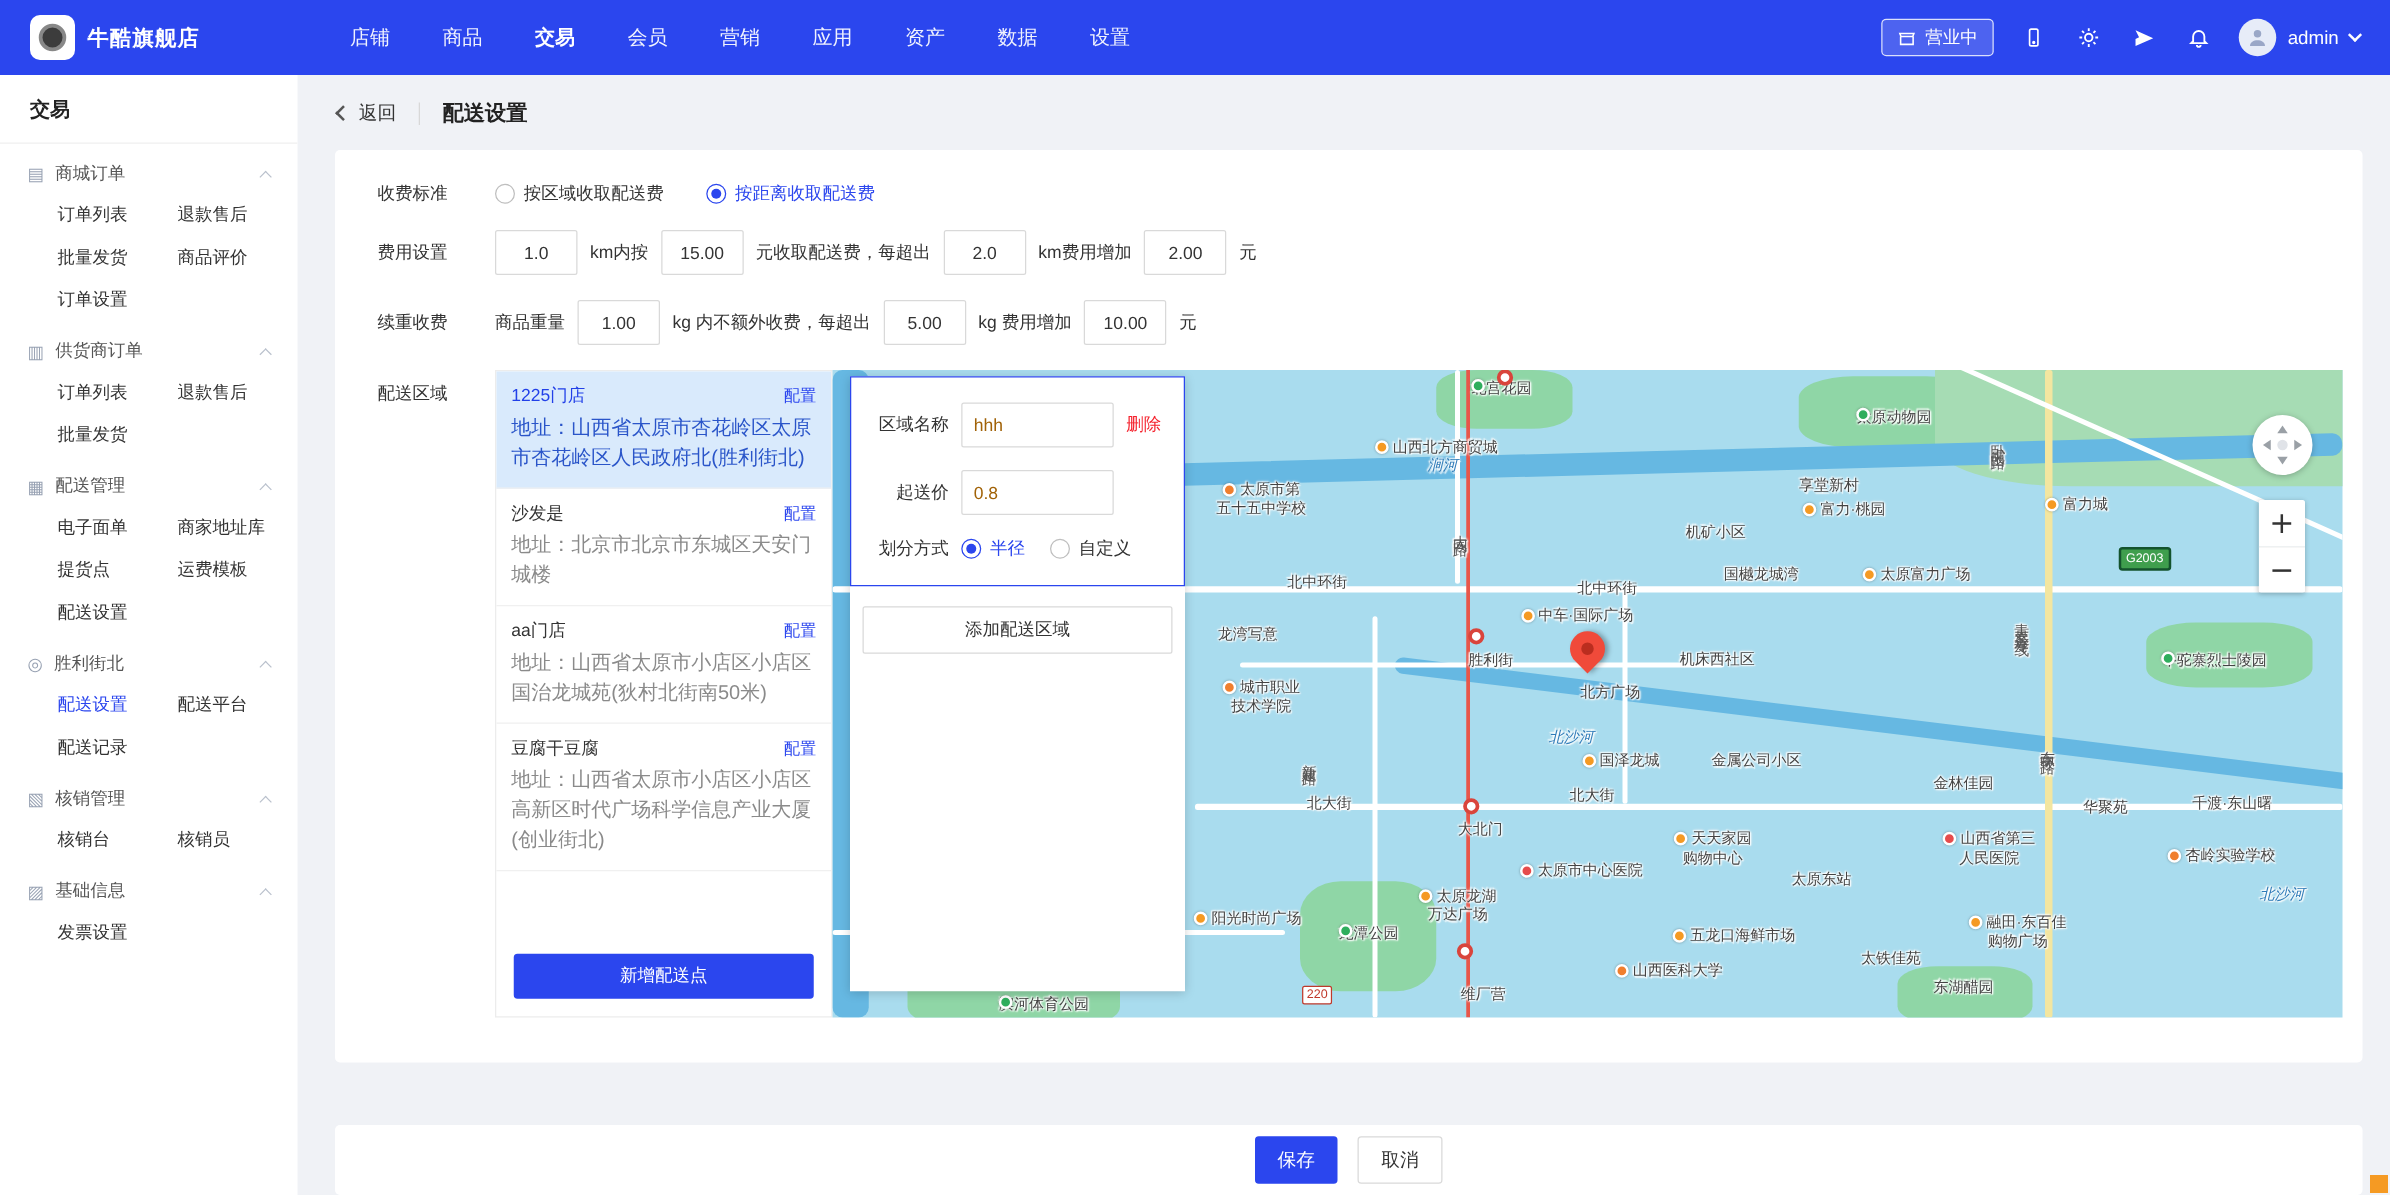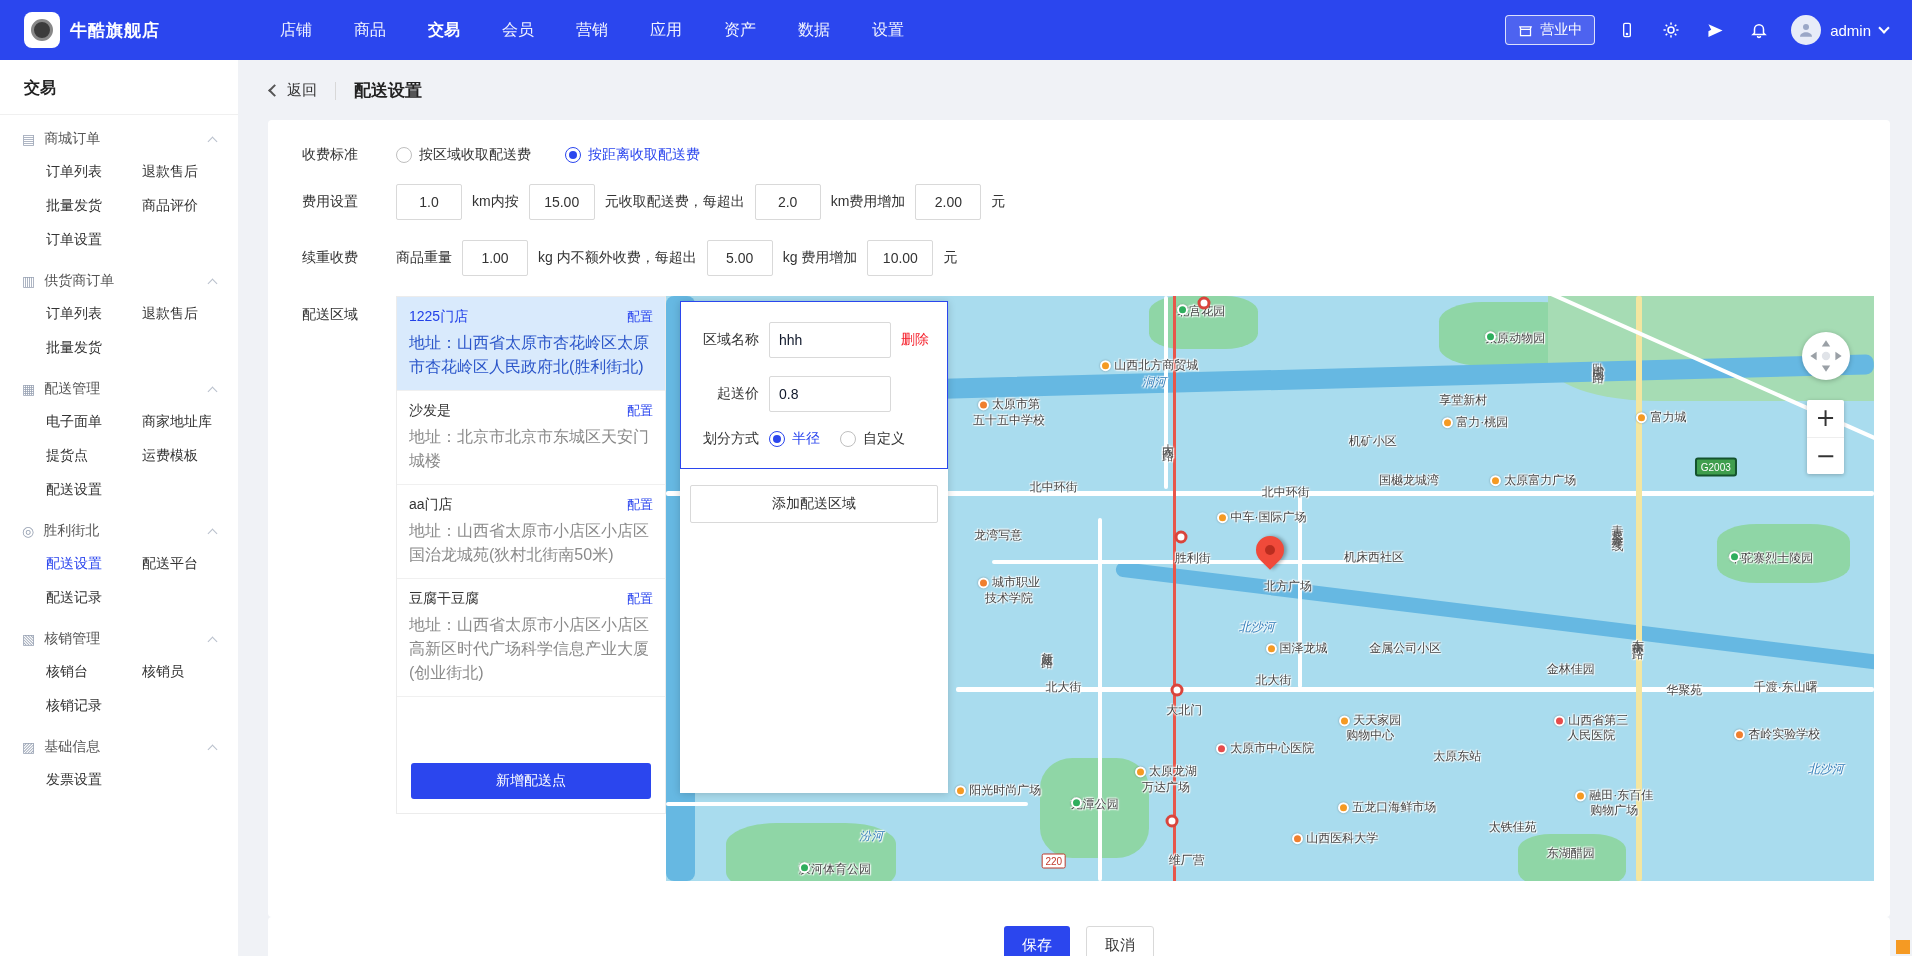--- a/index.html
+++ b/index.html
@@ -60,21 +60,21 @@
   .store-item.selected{background:#d9eafc}
   .store-top{display:flex;align-items:center;justify-content:space-between}
   .store-name{font-size:14px;color:#333}
   .store-item.selected .store-name{color:#2240e8}
   .store-config{font-size:13px;color:#2b46ee;cursor:pointer;text-decoration:none}
   .store-addr{font-size:16px;color:#8a8a8a;margin-top:5px;line-height:1.5}
   .store-item.selected .store-addr{color:#2a55c9}
   .add-store-btn{margin:10px 14px 14px;height:36px;background:#2b46ee;color:#fff;border:none;border-radius:3px;font-size:14px;cursor:pointer}
 
   
-  .map-wrap{position:relative;flex:1;height:585px;overflow:hidden;background:#a9dcee;cursor:grab}
+  .map-wrap{position:relative;flex:1;height:518px;overflow:hidden;background:#a9dcee;cursor:grab}
   .map-base{position:absolute;inset:0}
   .park{position:absolute;background:#8fd6a6;border-radius:30%}
   .park.big{background:#a6dcb4;border-radius:18% 0 0 30%}
   .water-shape{position:absolute;background:#66b8e2;border-radius:8px}
   .road{position:absolute;background:#fff;border-radius:2px}
   .road.yellow{background:#f3e6a0}
   .railway{position:absolute;background:#e8564a}
   #map-labels{position:absolute;inset:0;z-index:5}
   .mlabel{position:absolute;transform:translate(-50%,-50%);font-size:12px;color:#444;white-space:pre-line;text-align:center;line-height:1.3;
     text-shadow:0 0 2px #fff,0 0 2px #fff,0 0 3px #fff,1px 1px 1px #fff,-1px -1px 1px #fff}
@@ -92,21 +92,21 @@
   .map-zoom{position:absolute;top:104px;right:30px;z-index:20;display:flex;flex-direction:column;box-shadow:0 1px 4px rgba(0,0,0,.25);border-radius:2px;overflow:hidden}
   .zoom-btn{width:37px;height:37px;background:#fff;color:#333;font-size:24px;line-height:35px;text-align:center;cursor:pointer;border:none;font-family:"DejaVu Sans",sans-serif}
   .zoom-btn + .zoom-btn{border-top:1px solid #eee}
 
   
   .region-panel{position:absolute;left:14px;top:5px;width:268px;height:492px;background:#fff;z-index:30;box-shadow:0 1px 8px rgba(0,0,0,.18)}
   .region-form{border:1px solid #2b46ee;padding:20px 12px 18px}
   .rf-row{display:flex;align-items:center;margin-bottom:18px}
   .rf-row:last-child{margin-bottom:2px}
   .rf-label{width:66px;text-align:right;font-size:14px;color:#333;margin-right:10px;flex:none}
-  .rf-input{width:122px;height:36px;border:1px solid #d9d9d9;border-radius:2px;padding:0 9px;font-size:14px;color:#0f172a;outline:none}
+  .rf-input{width:122px;height:36px;border:1px solid #d9d9d9;border-radius:2px;padding:0 9px;font-size:14px;color:#a16207;outline:none}
   .delete-link{color:#f5222d;font-size:14px;margin-left:10px;cursor:pointer;text-decoration:none}
   .add-area-btn{margin:16px 10px;width:calc(100% - 20px);height:38px;background:#fff;border:1px solid #d9d9d9;border-radius:2px;font-size:14px;color:#333;cursor:pointer}
 
   
   .bottom-bar{margin:auto 22px 0 30px;background:#fff;border-radius:4px;height:56px;display:flex;align-items:center;justify-content:center;gap:16px;flex:none}
   .btn-save{min-width:64px;height:38px;background:#2b46ee;color:#fff;border:none;border-radius:3px;font-size:15px;padding:0 18px;cursor:pointer}
   .btn-cancel{min-width:64px;height:38px;background:#fff;color:#333;border:1px solid #d9d9d9;border-radius:3px;font-size:15px;padding:0 18px;cursor:pointer}
 
   .corner-dot{position:fixed;right:2px;bottom:2px;width:14px;height:14px;background:#f59a23;z-index:99}
 </style>
@@ -246,23 +246,20 @@
           </div>
           <div class="sb-group">
             <div class="sb-group-header">
               <span class="sb-ico">▧</span>
               <span class="sb-glabel">核销管理</span>
               <span class="chev up"></span>
             </div>
             <div class="sb-row">
               <div class="sb-item">核销台</div>
               <div class="sb-item">核销员</div>
-            </div>
-            <div class="sb-row">
-              <div class="sb-item">核销记录</div>
             </div>
           </div>
           <div class="sb-group">
             <div class="sb-group-header">
               <span class="sb-ico">▨</span>
               <span class="sb-glabel">基础信息</span>
               <span class="chev up"></span>
             </div>
             <div class="sb-row">
               <div class="sb-item">发票设置</div>

